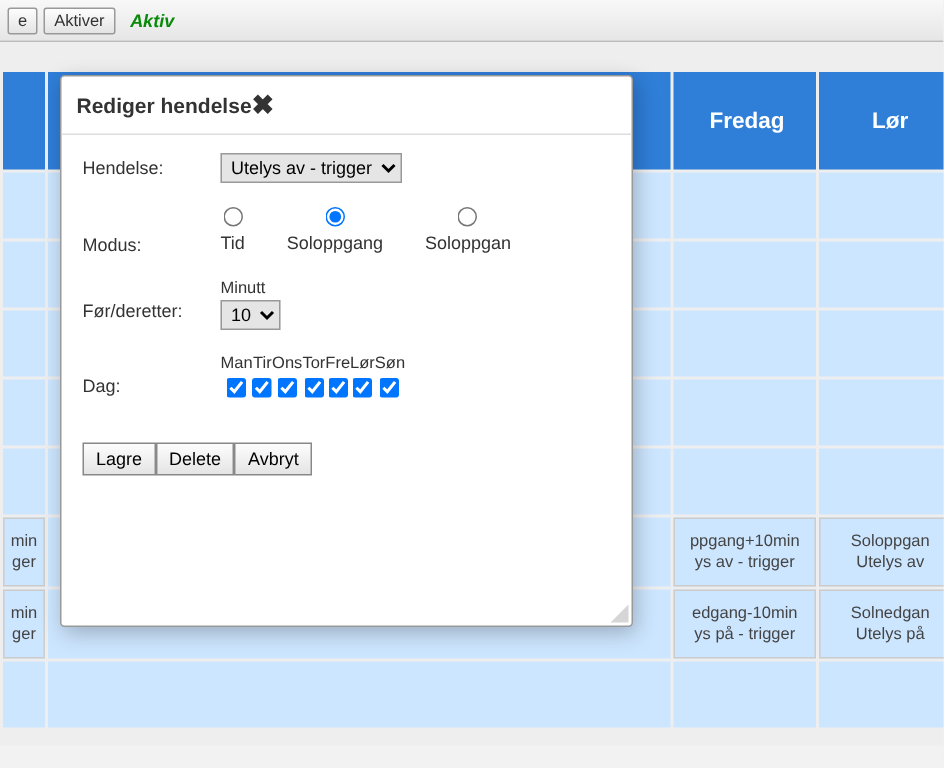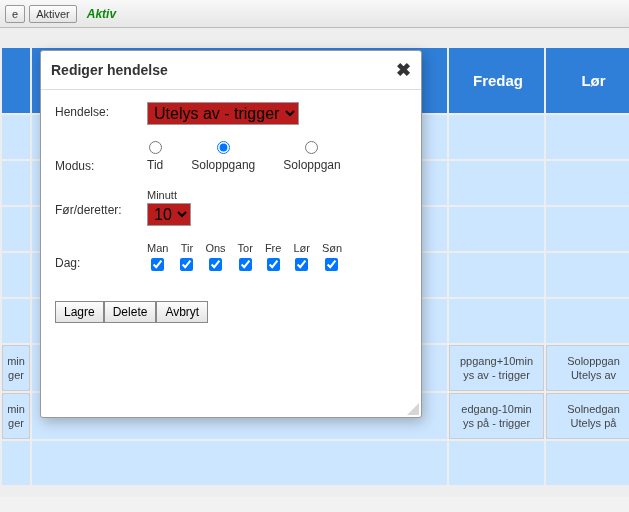--- a/index.html
+++ b/index.html
@@ -80,64 +80,64 @@
     box-shadow: 2px 4px 14px rgba(0,0,0,0.25);
     border-radius: 3px;
     box-sizing: border-box;
   }
   .dlg-title {
     padding: 8px 10px;
     font-weight: bold;
     font-size: 14px;
     border-bottom: 1px solid #ddd;
     display: flex;
-    justify-content: space-between;
+    justify-content: flex-start;
     align-items: center;
   }
   .dlg-close {
     font-size: 18px;
     font-weight: bold;
     cursor: pointer;
   }
   .dlg-body {
     padding: 12px 14px;
   }
   .row {
     display: flex;
     align-items: flex-start;
     margin-bottom: 16px;
   }
   .rlabel {
     width: 92px;
     padding-top: 3px;
   }
   select {
-    font-size: 16px;
+    font-size: 12px;
     border: 1px solid #999;
     padding: 1px 2px;
-    background: #b91c1c;
+    background: #e5e5e5;
   }
   .radios {
     display: flex;
     gap: 28px;
   }
   .radios .rcol {
     text-align: center;
   }
   .radios input[type=radio] {
     display: block;
     margin: 0 auto 4px auto;
   }
   .minutt-block .minutt-label {
     font-size: 11px;
     margin-bottom: 2px;
   }
   .days {
     display: flex;
-    gap: 12px;
+    gap: 0;
   }
   .days .dcol {
     text-align: center;
     font-size: 11px;
   }
   .days input[type=checkbox] {
     display: block;
     margin: 4px auto 0 auto;
   }
   .btnrow {

